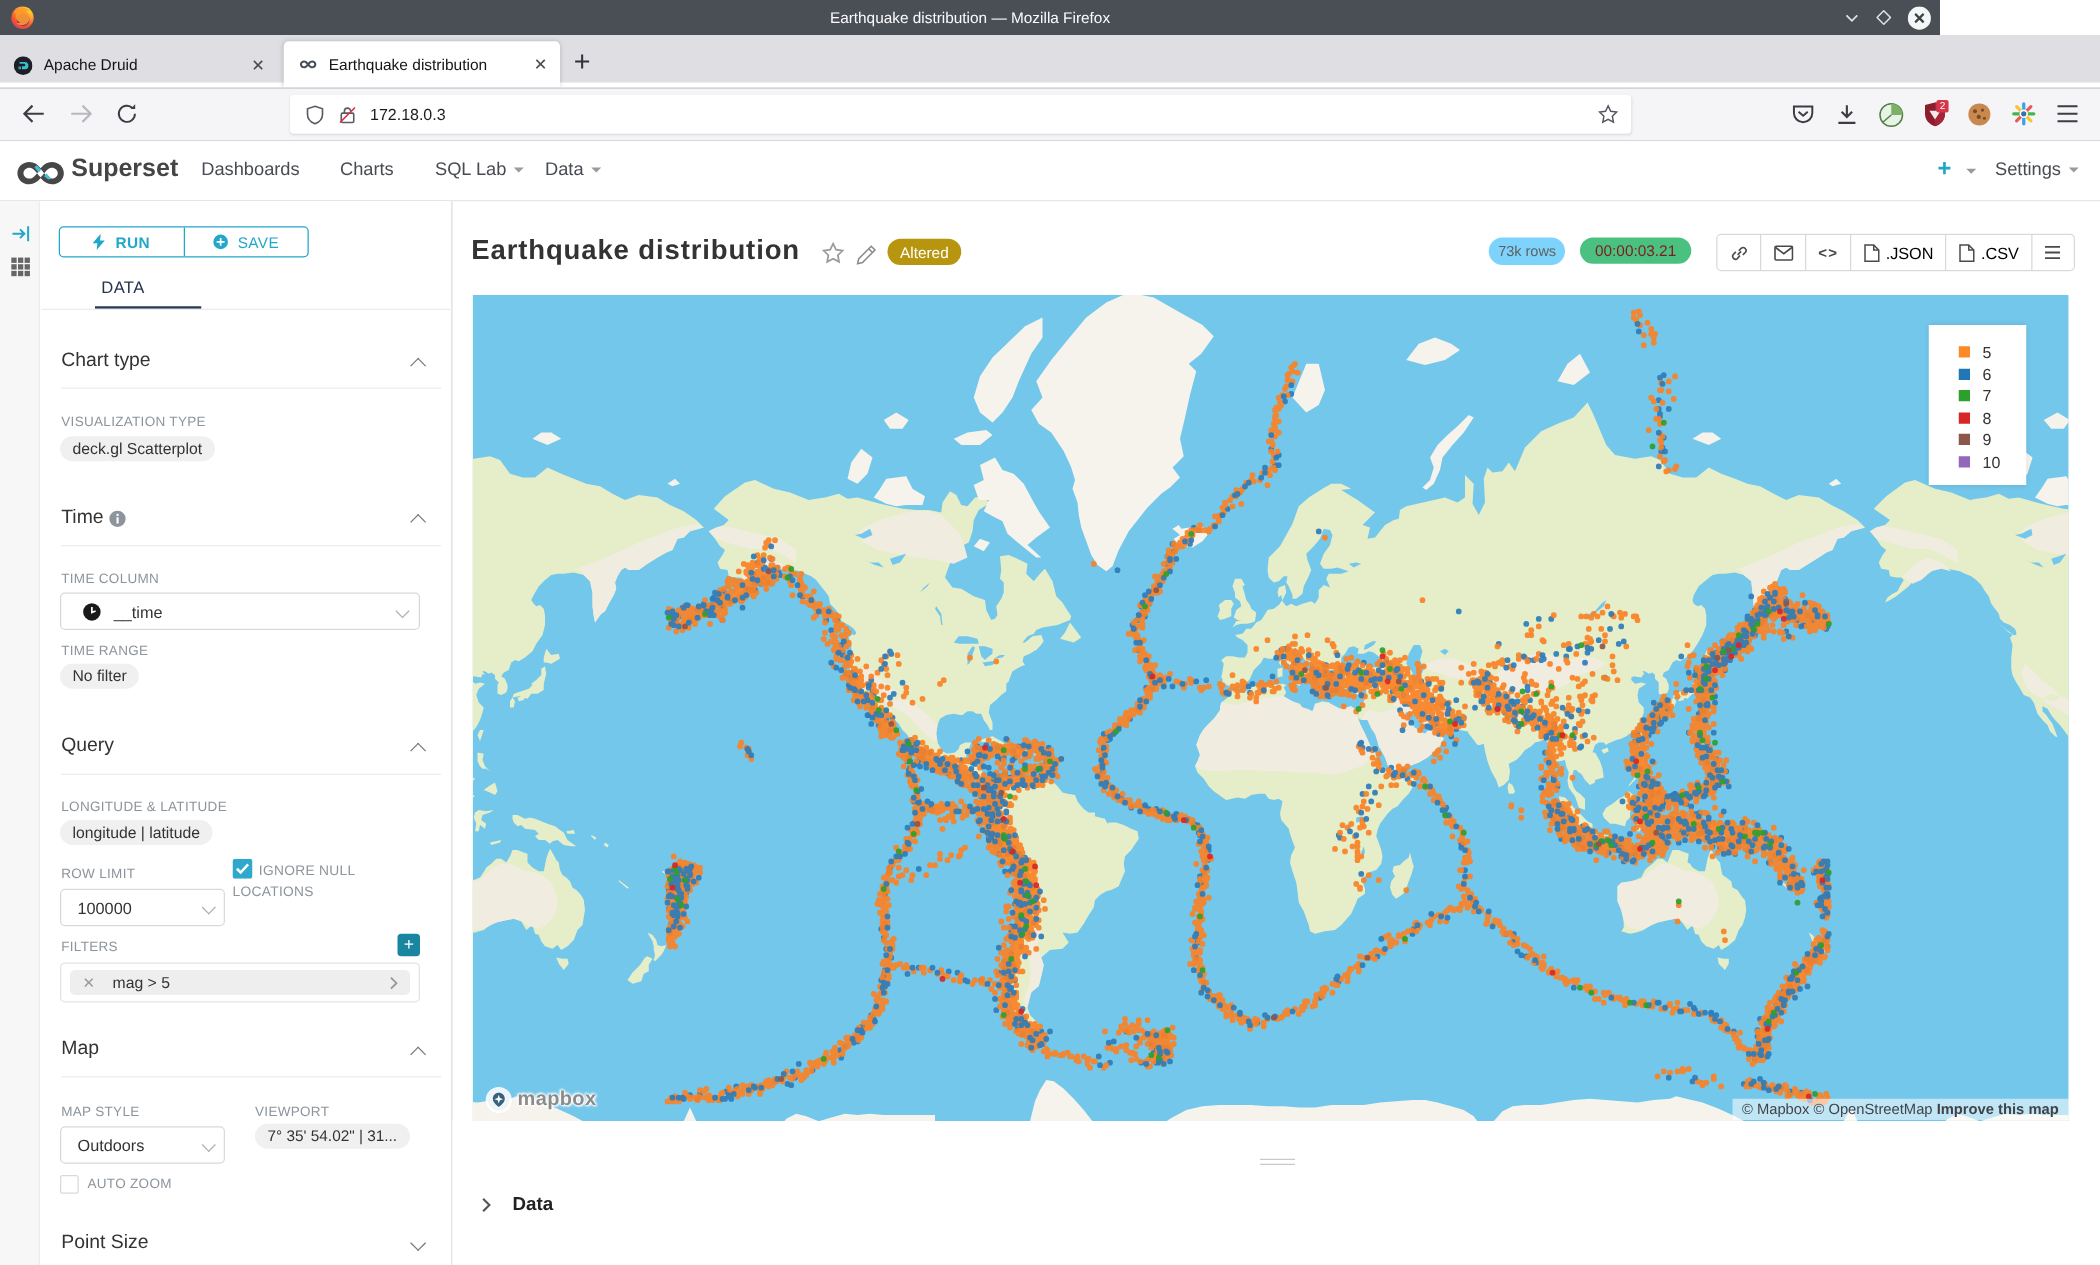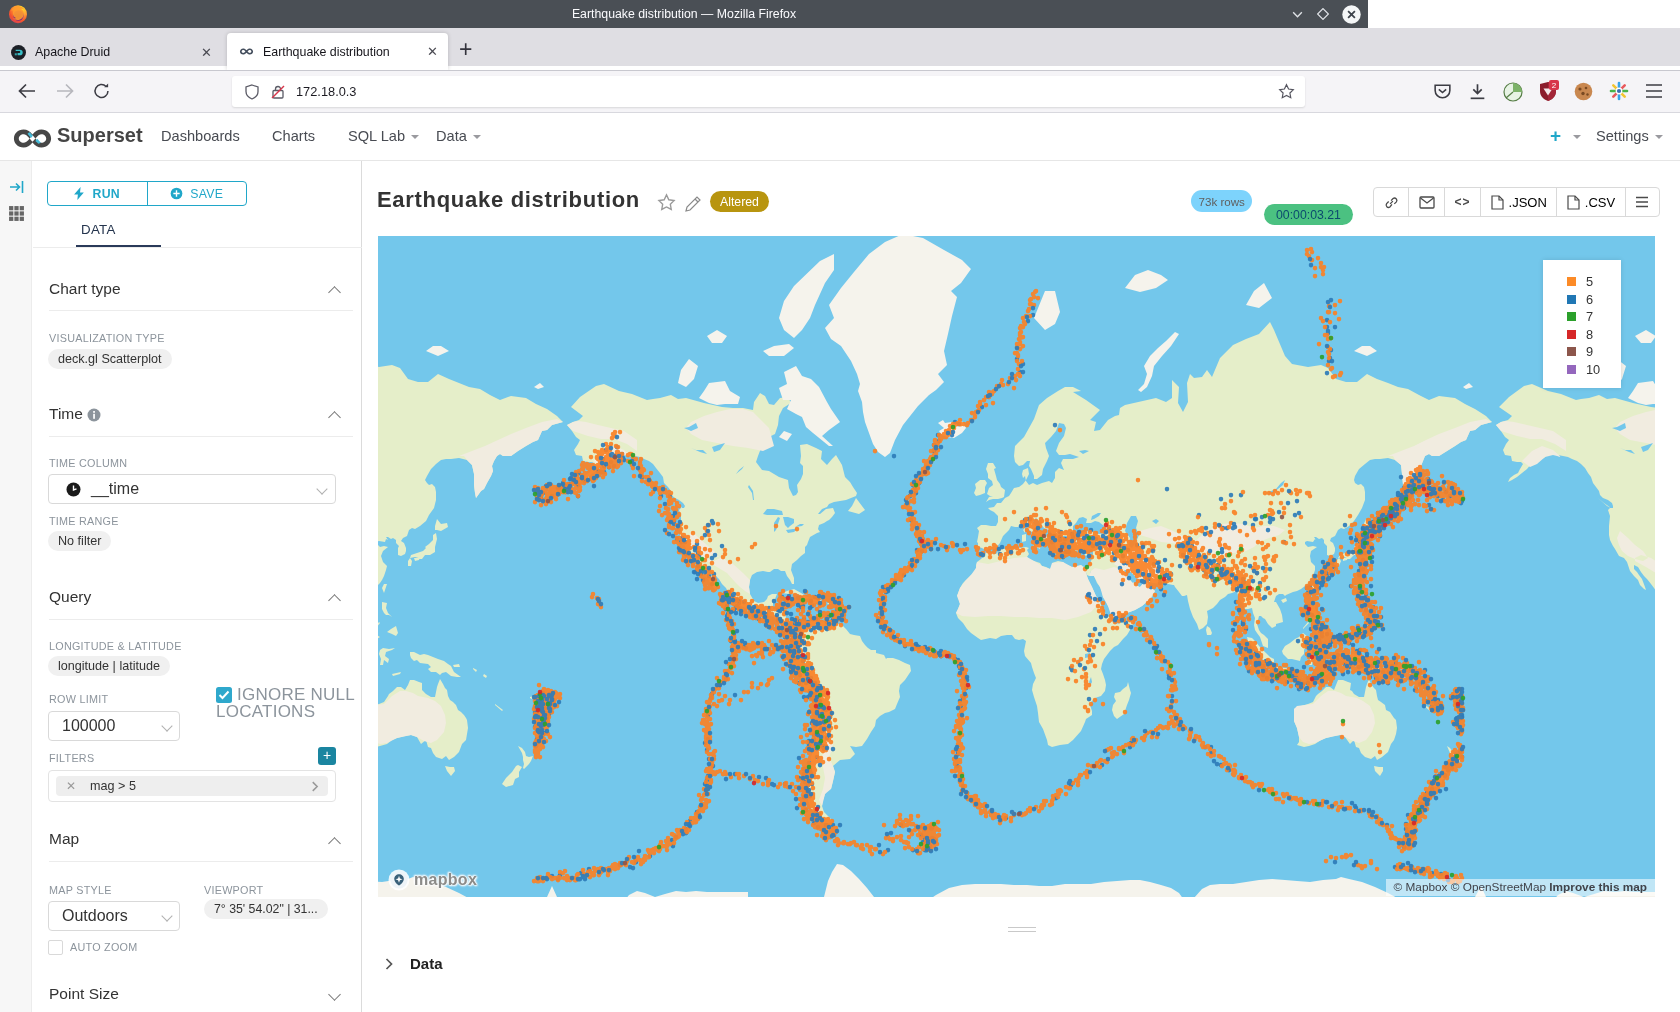--- a/index.html
+++ b/index.html
@@ -1,19 +1,19 @@
 <!DOCTYPE html>
 <html><head>
 <meta charset="utf-8">
 <style>
 *{margin:0;padding:0;box-sizing:border-box}
 html,body{width:1680px;height:1012px;overflow:hidden;font-family:"Liberation Sans",sans-serif;background:#fff;position:relative}
 .abs{position:absolute}
 
-#titlebar{left:0;top:0;width:1368px;height:28px;background:#4a4f55;color:#fbfbfe;font-size:12.3px}
+#titlebar{left:0;top:0;width:1552px;height:28px;background:#4a4f55;color:#fbfbfe;font-size:12.3px}
 #titlebar .title{width:100%;text-align:center;line-height:28px;color:#fbfbfe}
 #winbtns{right:7px;top:0;height:28px;display:flex;align-items:center;gap:13px;color:#dfe2e6}
 #tabbar{left:0;top:28px;width:1680px;height:38px;background:#dfdee3}
 .tab{top:6px;height:36px;display:flex;align-items:center;font-size:12.4px;color:#15141a}
 .tab .fav{width:15px;height:15px;margin-right:9px}
 .tab .x{color:#4a4a52;font-size:13px;margin-left:10px}
 #tab1{left:0;width:222px;padding:0 10px 0 11px;border-radius:4px}
 #tab2{left:227px;width:221px;background:#fff;border-radius:4px 4px 0 0;box-shadow:0 0 4px rgba(0,0,0,.18);padding:0 10px 0 12px;height:37px;top:5px}
 #newtab{left:459px;top:11px;font-size:23px;color:#33333c;font-weight:300;line-height:20px}
 #navbar{left:0;top:70px;width:1680px;height:43px;background:#f5f4f7;border-bottom:1px solid #d8d8de;border-top:1px solid #c8c8cf}
@@ -27,21 +27,21 @@
 .caret{display:inline-block;width:0;height:0;border-left:4px solid transparent;border-right:4px solid transparent;border-top:4.5px solid #9a9a9f;vertical-align:middle;margin-left:6px}
 
 #iconstrip{left:0;top:161px;width:32px;height:851px;background:#f7f7f7;border-right:1px solid #ececec}
 #sidebar{left:32px;top:161px;width:330px;height:851px;background:#fff;border-right:1px solid #dbdbdb}
 .sechead{position:absolute;font-size:15.5px;color:#333;font-weight:400}
 .chev{position:absolute;width:9px;height:9px;border-right:1.6px solid #777;border-bottom:1.6px solid #777}
 .chev.up{transform:rotate(-135deg)}
 .chev.down{transform:rotate(45deg)}
 .lbl{position:absolute;font-size:10.8px;color:#8c949c;letter-spacing:.25px}
 .pill{position:absolute;background:#f0f0f0;border-radius:11px;font-size:12.6px;color:#333;padding:3px 10px;white-space:nowrap}
-.sel{position:absolute;background:#fff;border:1px solid #d9d9d9;border-radius:4px;font-size:16px;color:#333;display:flex;align-items:center}
+.sel{position:absolute;background:#fff;border:1px solid #d9d9d9;border-radius:4px;font-size:13px;color:#333;display:flex;align-items:center}
 .hr{position:absolute;height:1px;background:#ececec}
 .selcaret{position:absolute;width:8px;height:8px;border-right:1.3px solid #b0b0b0;border-bottom:1.3px solid #b0b0b0;transform:rotate(45deg)}
 
 #charttitle{left:377px;top:187px;font-size:22px;color:#333;font-weight:700;letter-spacing:.7px}
 .badge{position:absolute;border-radius:11px;font-size:12.3px;padding:3.5px 10px}
 #btngroup{left:1373px;top:187px;height:30px;display:flex;border:1px solid #d9d9d9;border-radius:4px;background:#fff}
 #btngroup .cell{display:flex;align-items:center;justify-content:center;border-right:1px solid #d9d9d9;color:#000000;font-size:13px;padding:0 9.5px}
 #btngroup .cell:last-child{border-right:none}
 
 #map{left:378px;top:236px;width:1277px;height:661px;overflow:hidden}
@@ -251,21 +251,21 @@
 </div>
 <div class="selcaret" style="left:318px;top:485px"></div>
 <span class="lbl" style="left:49px;top:515px">TIME RANGE</span>
 <span class="pill" style="left:48px;top:531px">No filter</span>
 <span class="sechead" style="left:49px;top:588px">Query</span>
 <div class="chev up" style="left:330px;top:596px"></div>
 <div class="hr" style="left:49px;top:619px;width:304px"></div>
 <span class="lbl" style="left:49px;top:640px">LONGITUDE &amp; LATITUDE</span>
 <span class="pill" style="left:48px;top:656px">longitude | latitude</span>
 <span class="lbl" style="left:49px;top:693px">ROW LIMIT</span>
-<div class="abs" style="left:216px;top:687px;width:140px;font-size:17px;color:#8c949c;letter-spacing:.25px;line-height:16.5px"><svg style="vertical-align:-3px;margin-right:5px" width="16" height="16" viewBox="0 0 16 16">
+<div class="abs" style="left:186px;top:687px;width:140px;font-size:11px;color:#8c949c;letter-spacing:.25px;line-height:16.5px"><svg style="vertical-align:-3px;margin-right:5px" width="16" height="16" viewBox="0 0 16 16">
       <rect width="16" height="16" rx="2.5" fill="#2fa8cc"></rect>
       <path d="M3.5 8l3 3 6-6.5" fill="none" stroke="#fff" stroke-width="2"></path>
     </svg>IGNORE NULL LOCATIONS</div>
 <div class="sel" style="left:48px;top:711px;width:132px;height:30px">
     <span style="margin-left:13px">100000</span>
   </div>
 <div class="selcaret" style="left:163px;top:722px"></div>
 <span class="lbl" style="left:49px;top:752px">FILTERS</span>
 <div class="abs" style="left:318px;top:747px;width:18px;height:18px;background:#1a85a0;border-radius:3px;color:#fff;font-size:14px;text-align:center;line-height:17px">+</div>
 <div class="abs" style="left:48px;top:770px;width:288px;height:32px;border:1px solid #e3e3e3;border-radius:4px"></div>
@@ -294,21 +294,21 @@
 <span class="abs" id="charttitle">Earthquake distribution</span>
 <svg class="abs" style="left:657px;top:193px" width="19" height="19" viewBox="0 0 18 18">
     <path d="M9 1.8l2.2 4.6 5 .7-3.6 3.5.9 5-4.5-2.4-4.5 2.4.9-5L1.8 7.1l5-.7z" fill="none" stroke="#9a9a9a" stroke-width="1.3"></path>
   </svg>
 <svg class="abs" style="left:685px;top:196px" width="16" height="16" viewBox="0 0 16 16">
     <path d="M1 15l1-4L12 1l3 3L5 14z" fill="none" stroke="#8a8a8a" stroke-width="1.2"></path>
     <path d="M10 3l3 3" stroke="#8a8a8a" stroke-width="1.2"></path>
   </svg>
 <span class="badge" style="left:710px;top:191px;background:#b8950f;color:#fff">Altered</span>
 <span class="badge" style="left:1191px;top:190px;background:#7dd3fc;color:#5f5f5f;font-size:11.6px;padding:4.5px 7.5px">73k rows</span>
-<span class="badge" style="left:1264px;top:204px;background:#4bc181;color:#0c4a6e;padding:3.5px 12px">00:00:03.21</span>
+<span class="badge" style="left:1264px;top:190px;background:#4bc181;color:#7f1d1d;padding:3.5px 12px">00:00:03.21</span>
 <div class="abs" id="btngroup">
   <div class="cell">
       <svg width="15" height="15" viewBox="0 0 16 16">
         <path d="M6.5 9.5l3-3M5 7l-2.2 2.2a2.5 2.5 0 003.5 3.5L8.5 10M7.5 6l2.2-2.2a2.5 2.5 0 013.5 3.5L11 9.5" fill="none" stroke="#4a4a4a" stroke-width="1.4"></path>
       </svg>
     </div>
   <div class="cell">
       <svg width="16" height="13" viewBox="0 0 16 13">
         <rect x="1" y="1" width="14" height="11" rx="1" fill="none" stroke="#4a4a4a" stroke-width="1.3"></rect>
         <path d="M1.5 2l6.5 5 6.5-5" fill="none" stroke="#4a4a4a" stroke-width="1.3"></path>

